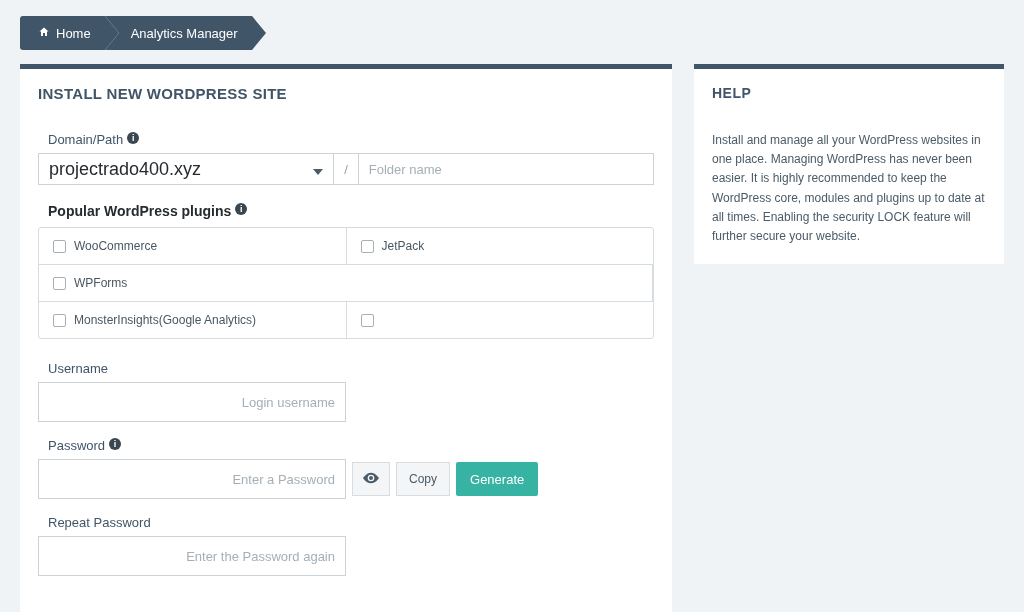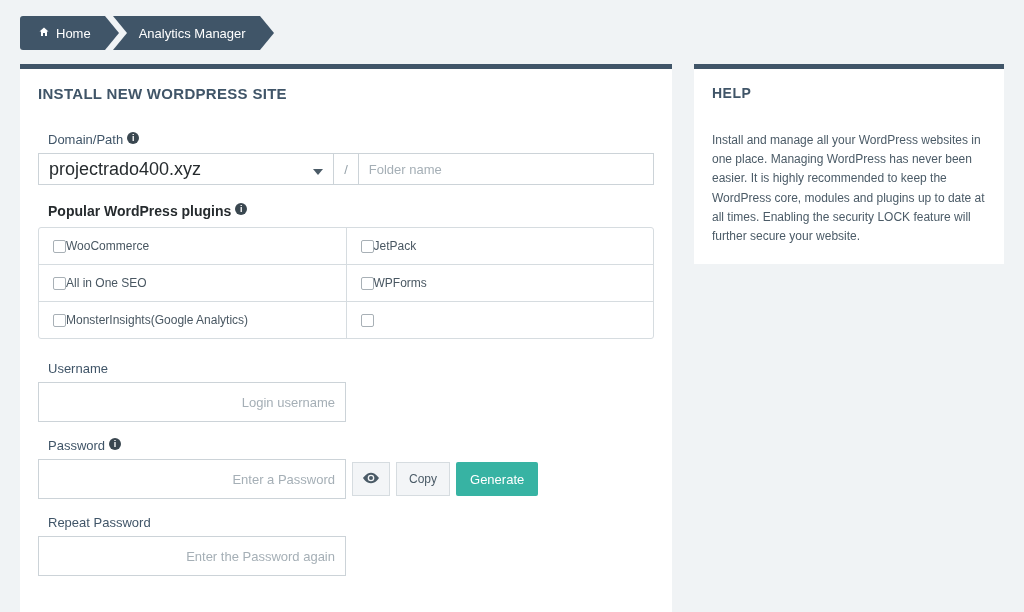--- a/index.html
+++ b/index.html
@@ -8,21 +8,21 @@
       background: #f0f3f5;
       width: 1024px;
       height: 612px;
       overflow: hidden;
       font-size: 13px;
       color: #3a4750;
     }
     .breadcrumb-row {
       padding: 16px 20px 14px;
       display: flex;
-      gap: 8px;
+      gap: 0;
     }
     .crumb {
       display: inline-flex;
       align-items: center;
       gap: 6px;
       background: #405568;
       color: #fff;
       height: 34px;
       padding: 0 14px 0 18px;
       position: relative;
@@ -144,20 +144,21 @@
     .plugin-row {
       display: flex;
       border-bottom: 1px solid #d6dce0;
     }
     .plugin-row:last-child { border-bottom: none }
     .plugin-cell {
       flex: 1;
       padding: 11px 14px;
       display: flex;
       align-items: center;
+      gap: 8px;
       font-size: 12px;
       color: #495762;
     }
     .plugin-cell:first-child { border-right: 1px solid #d6dce0 }
     .checkbox {
       width: 13px; height: 13px;
       border: 1px solid #a8b0b6;
       border-radius: 2px;
     }
     .text-input {
@@ -257,24 +258,20 @@
           <span>WooCommerce</span>
         </div>
         <div class="plugin-cell">
           <span class="checkbox"></span>
           <span>JetPack</span>
         </div>
       </div>
       <div class="plugin-row">
         <div class="plugin-cell">
           <span class="checkbox"></span>
-          <span>All in One SEO</span>
-        </div>
-        <div class="plugin-cell">
-          <span class="checkbox"></span>
           <span>WPForms</span>
         </div>
       </div>
       <div class="plugin-row">
         <div class="plugin-cell">
           <span class="checkbox"></span>
           <span>MonsterInsights(Google Analytics)</span>
         </div>
         <div class="plugin-cell">
           <span class="checkbox"></span>

